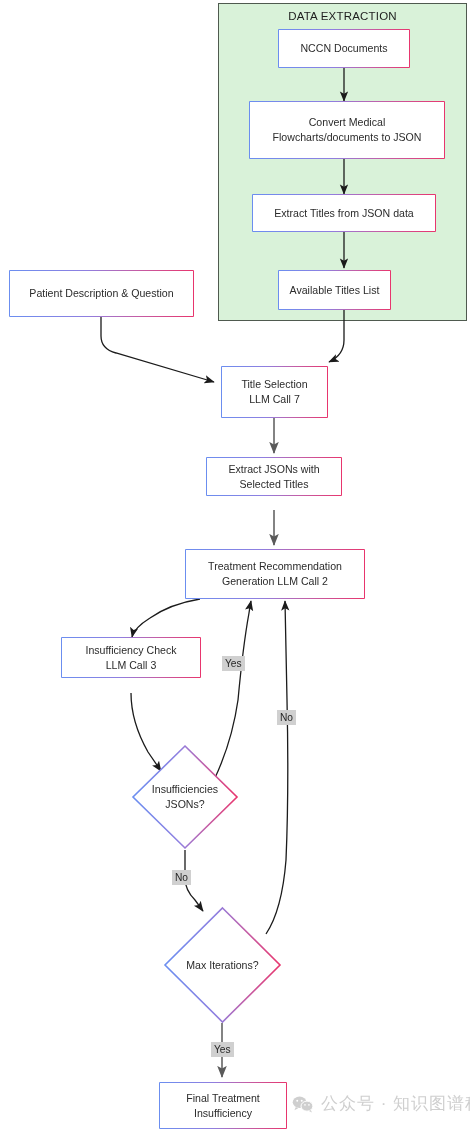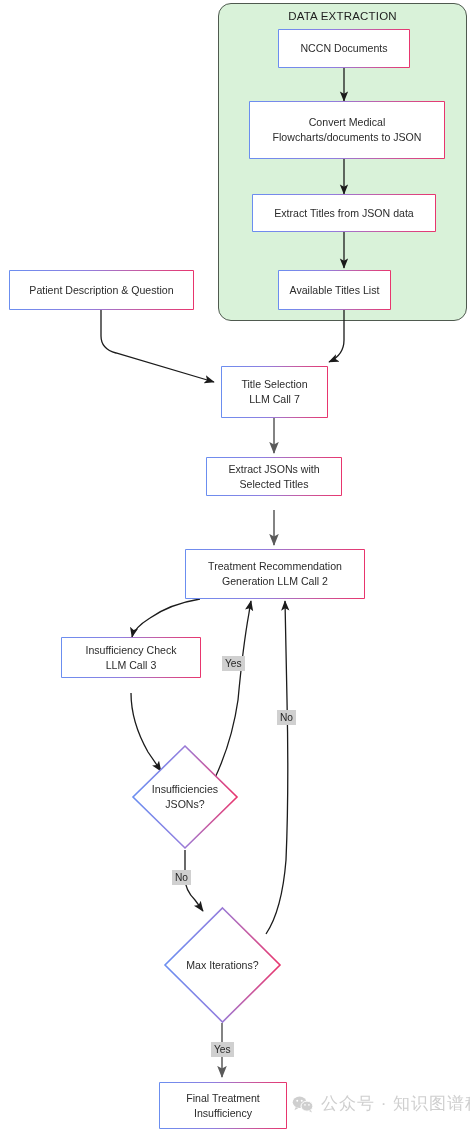--- a/index.html
+++ b/index.html
@@ -101,21 +101,21 @@
     white-space: nowrap;
     user-select: none;
   }
   .watermark .wm-text { color: #cfcfcf; letter-spacing: 1px; }
 </style>
 </head>
 <body>
 
 <div id="canvas">
 
-  <div class="subgraph" style="left:218px; top:3px; width:249px; height:318px;border-radius:13px;">
+  <div class="subgraph" style="left:218px; top:3px; width:249px; height:318px;">
     <div class="subgraph-title">DATA EXTRACTION</div>
   </div>
 
   <svg class="layer" viewBox="0 0 470 1134" xmlns="http://www.w3.org/2000/svg">
     <defs>
       <marker id="arw" markerWidth="9" markerHeight="9" refX="7.4" refY="3.2" orient="auto" markerUnits="strokeWidth">
         <path d="M0,0 L8,3.2 L0,6.4 L1.8,3.2 z" fill="#1b1b1b"></path>
       </marker>
       <marker id="arwg" markerWidth="9" markerHeight="9" refX="7.4" refY="3.2" orient="auto" markerUnits="strokeWidth">
         <path d="M0,0 L8,3.2 L0,6.4 L1.8,3.2 z" fill="#5a5a5a"></path>
@@ -161,21 +161,21 @@
   </div>
 
   <div class="node" style="left:252px; top:194px; width:184px; height:38px;">
     <span class="txt">Extract Titles from JSON data</span>
   </div>
 
   <div class="node" style="left:278px; top:270px; width:113px; height:40px;">
     <span class="txt">Available Titles List</span>
   </div>
 
-  <div class="node" style="left:9px; top:270px; width:185px; height:40px;">
+  <div class="node" style="left:9px; top:270px; width:185px; height:47px;">
     <span class="txt">Patient Description &amp; Question</span>
   </div>
 
   <div class="node" style="left:221px; top:366px; width:107px; height:52px;">
     <span class="txt">
       <span>Title Selection</span><br>
       <span>LLM Call 7</span>
     </span>
   </div>
 

